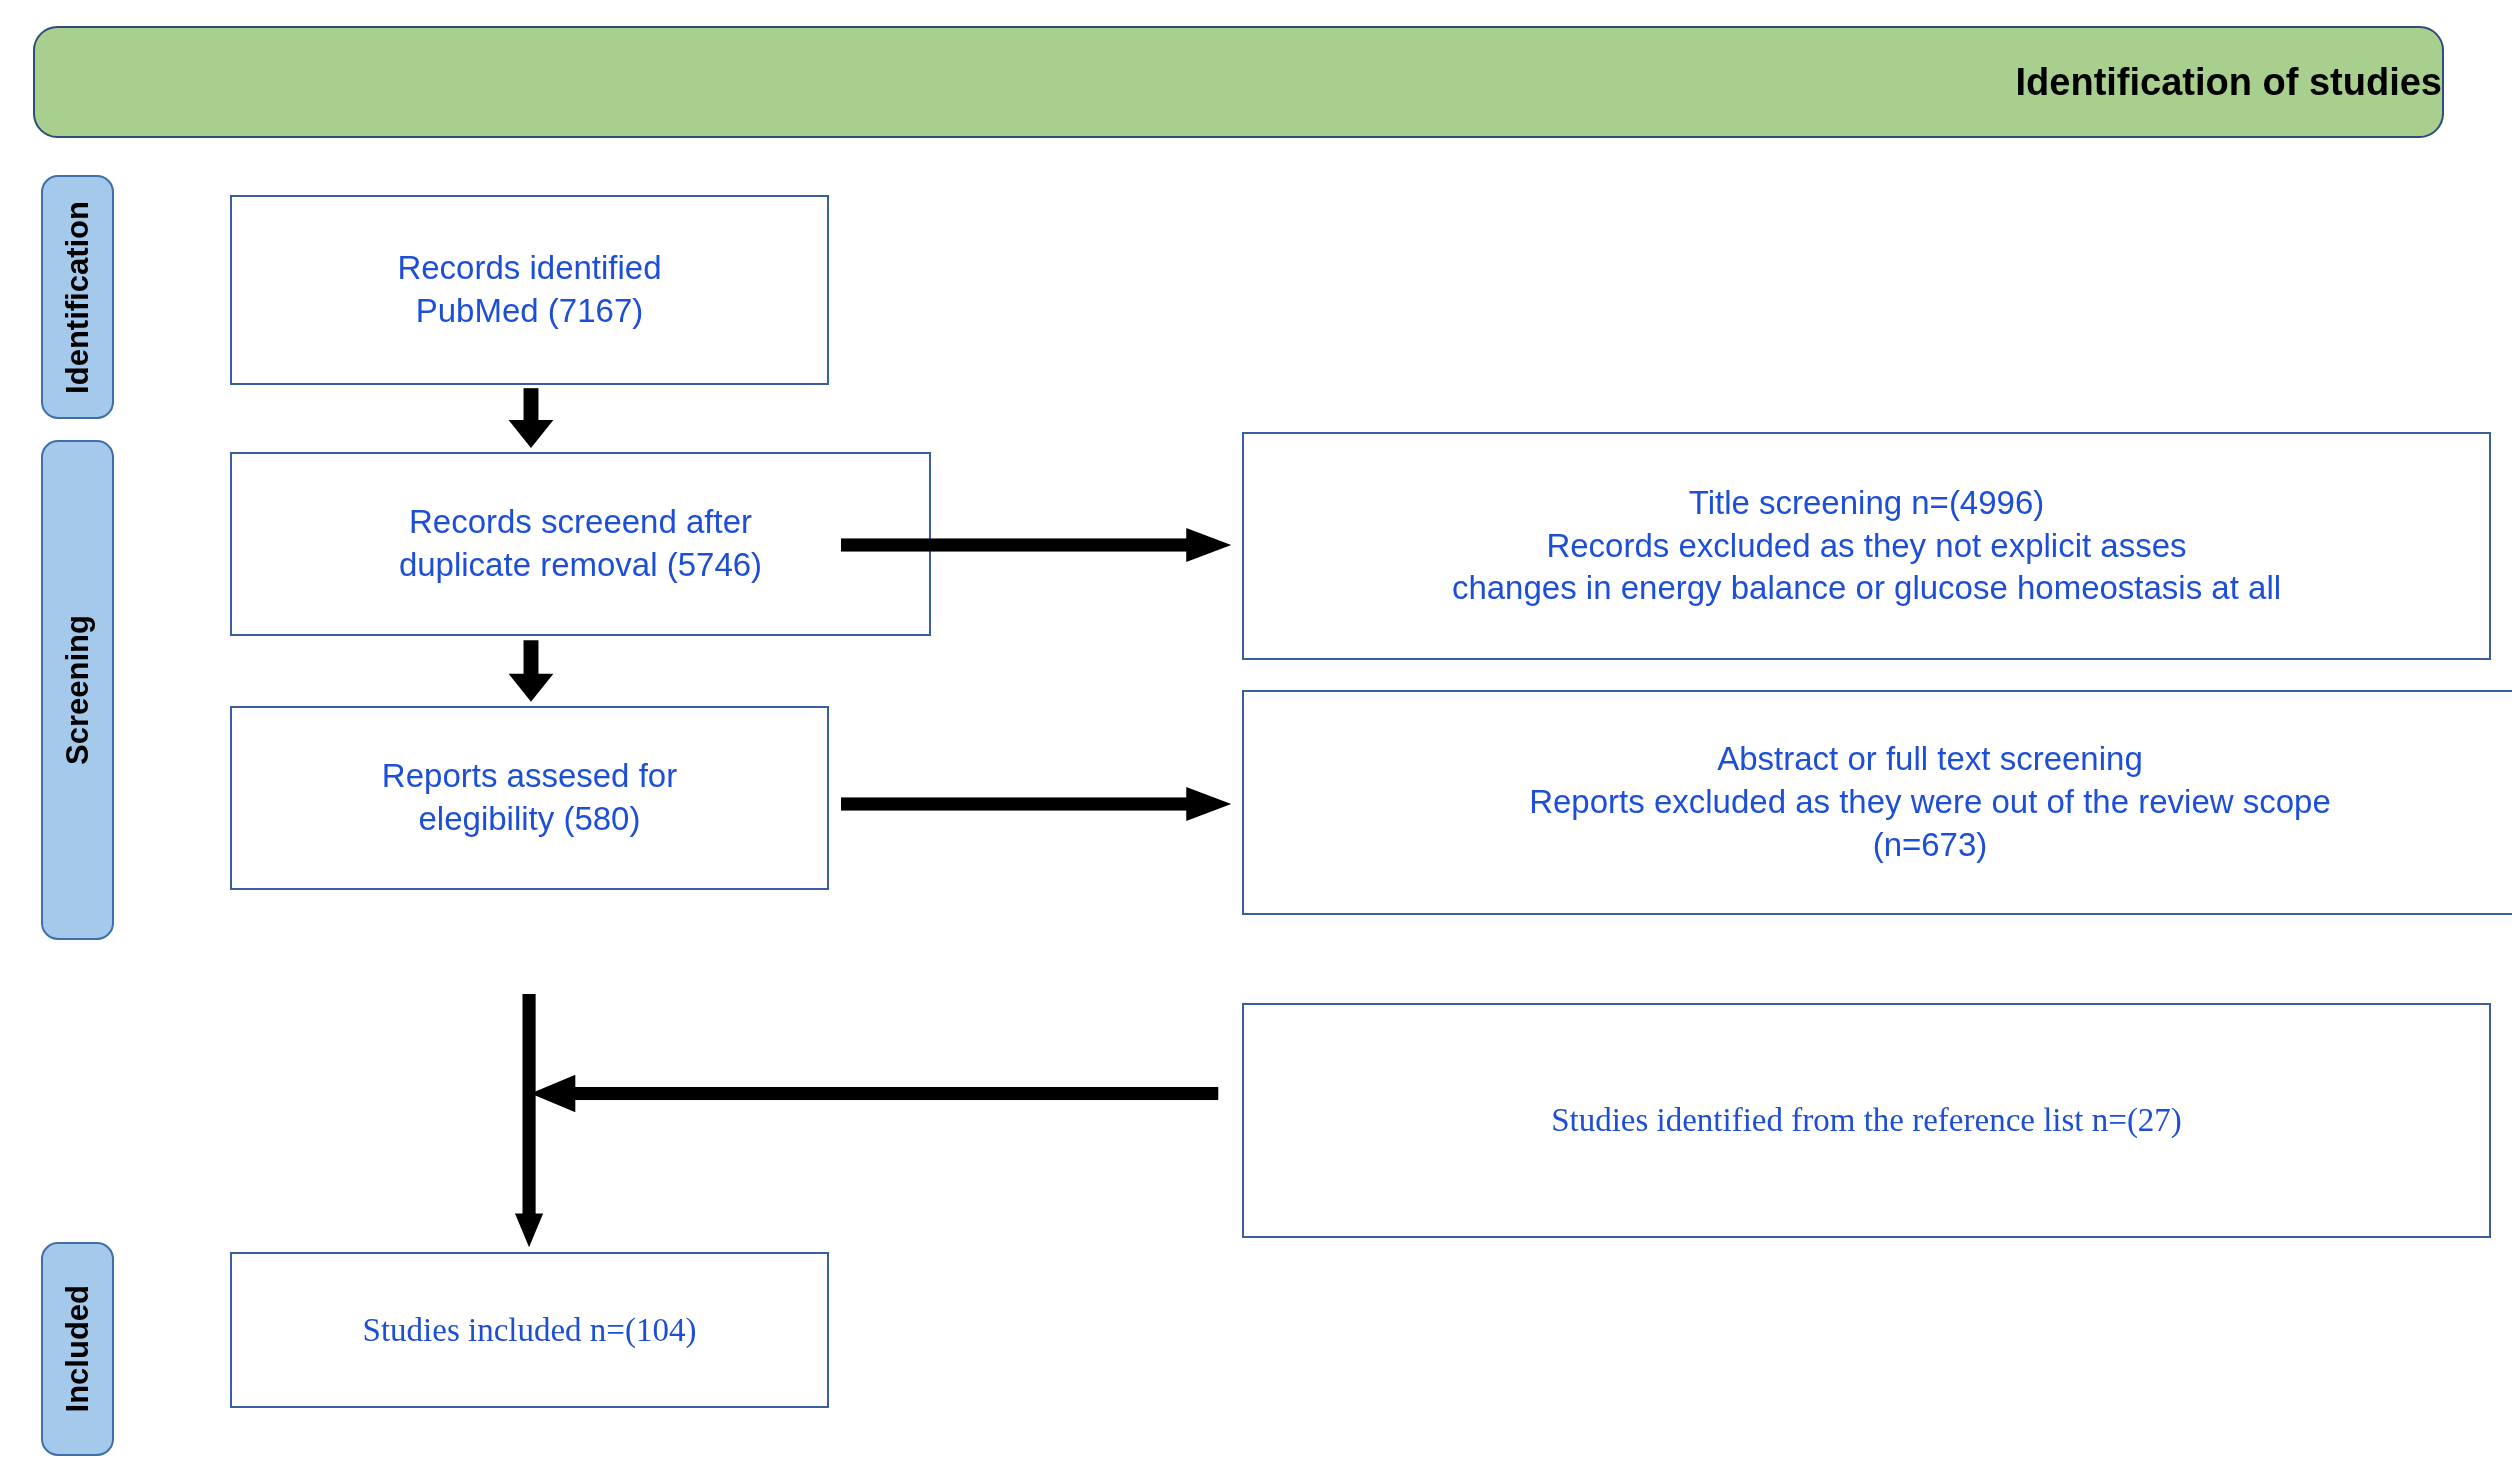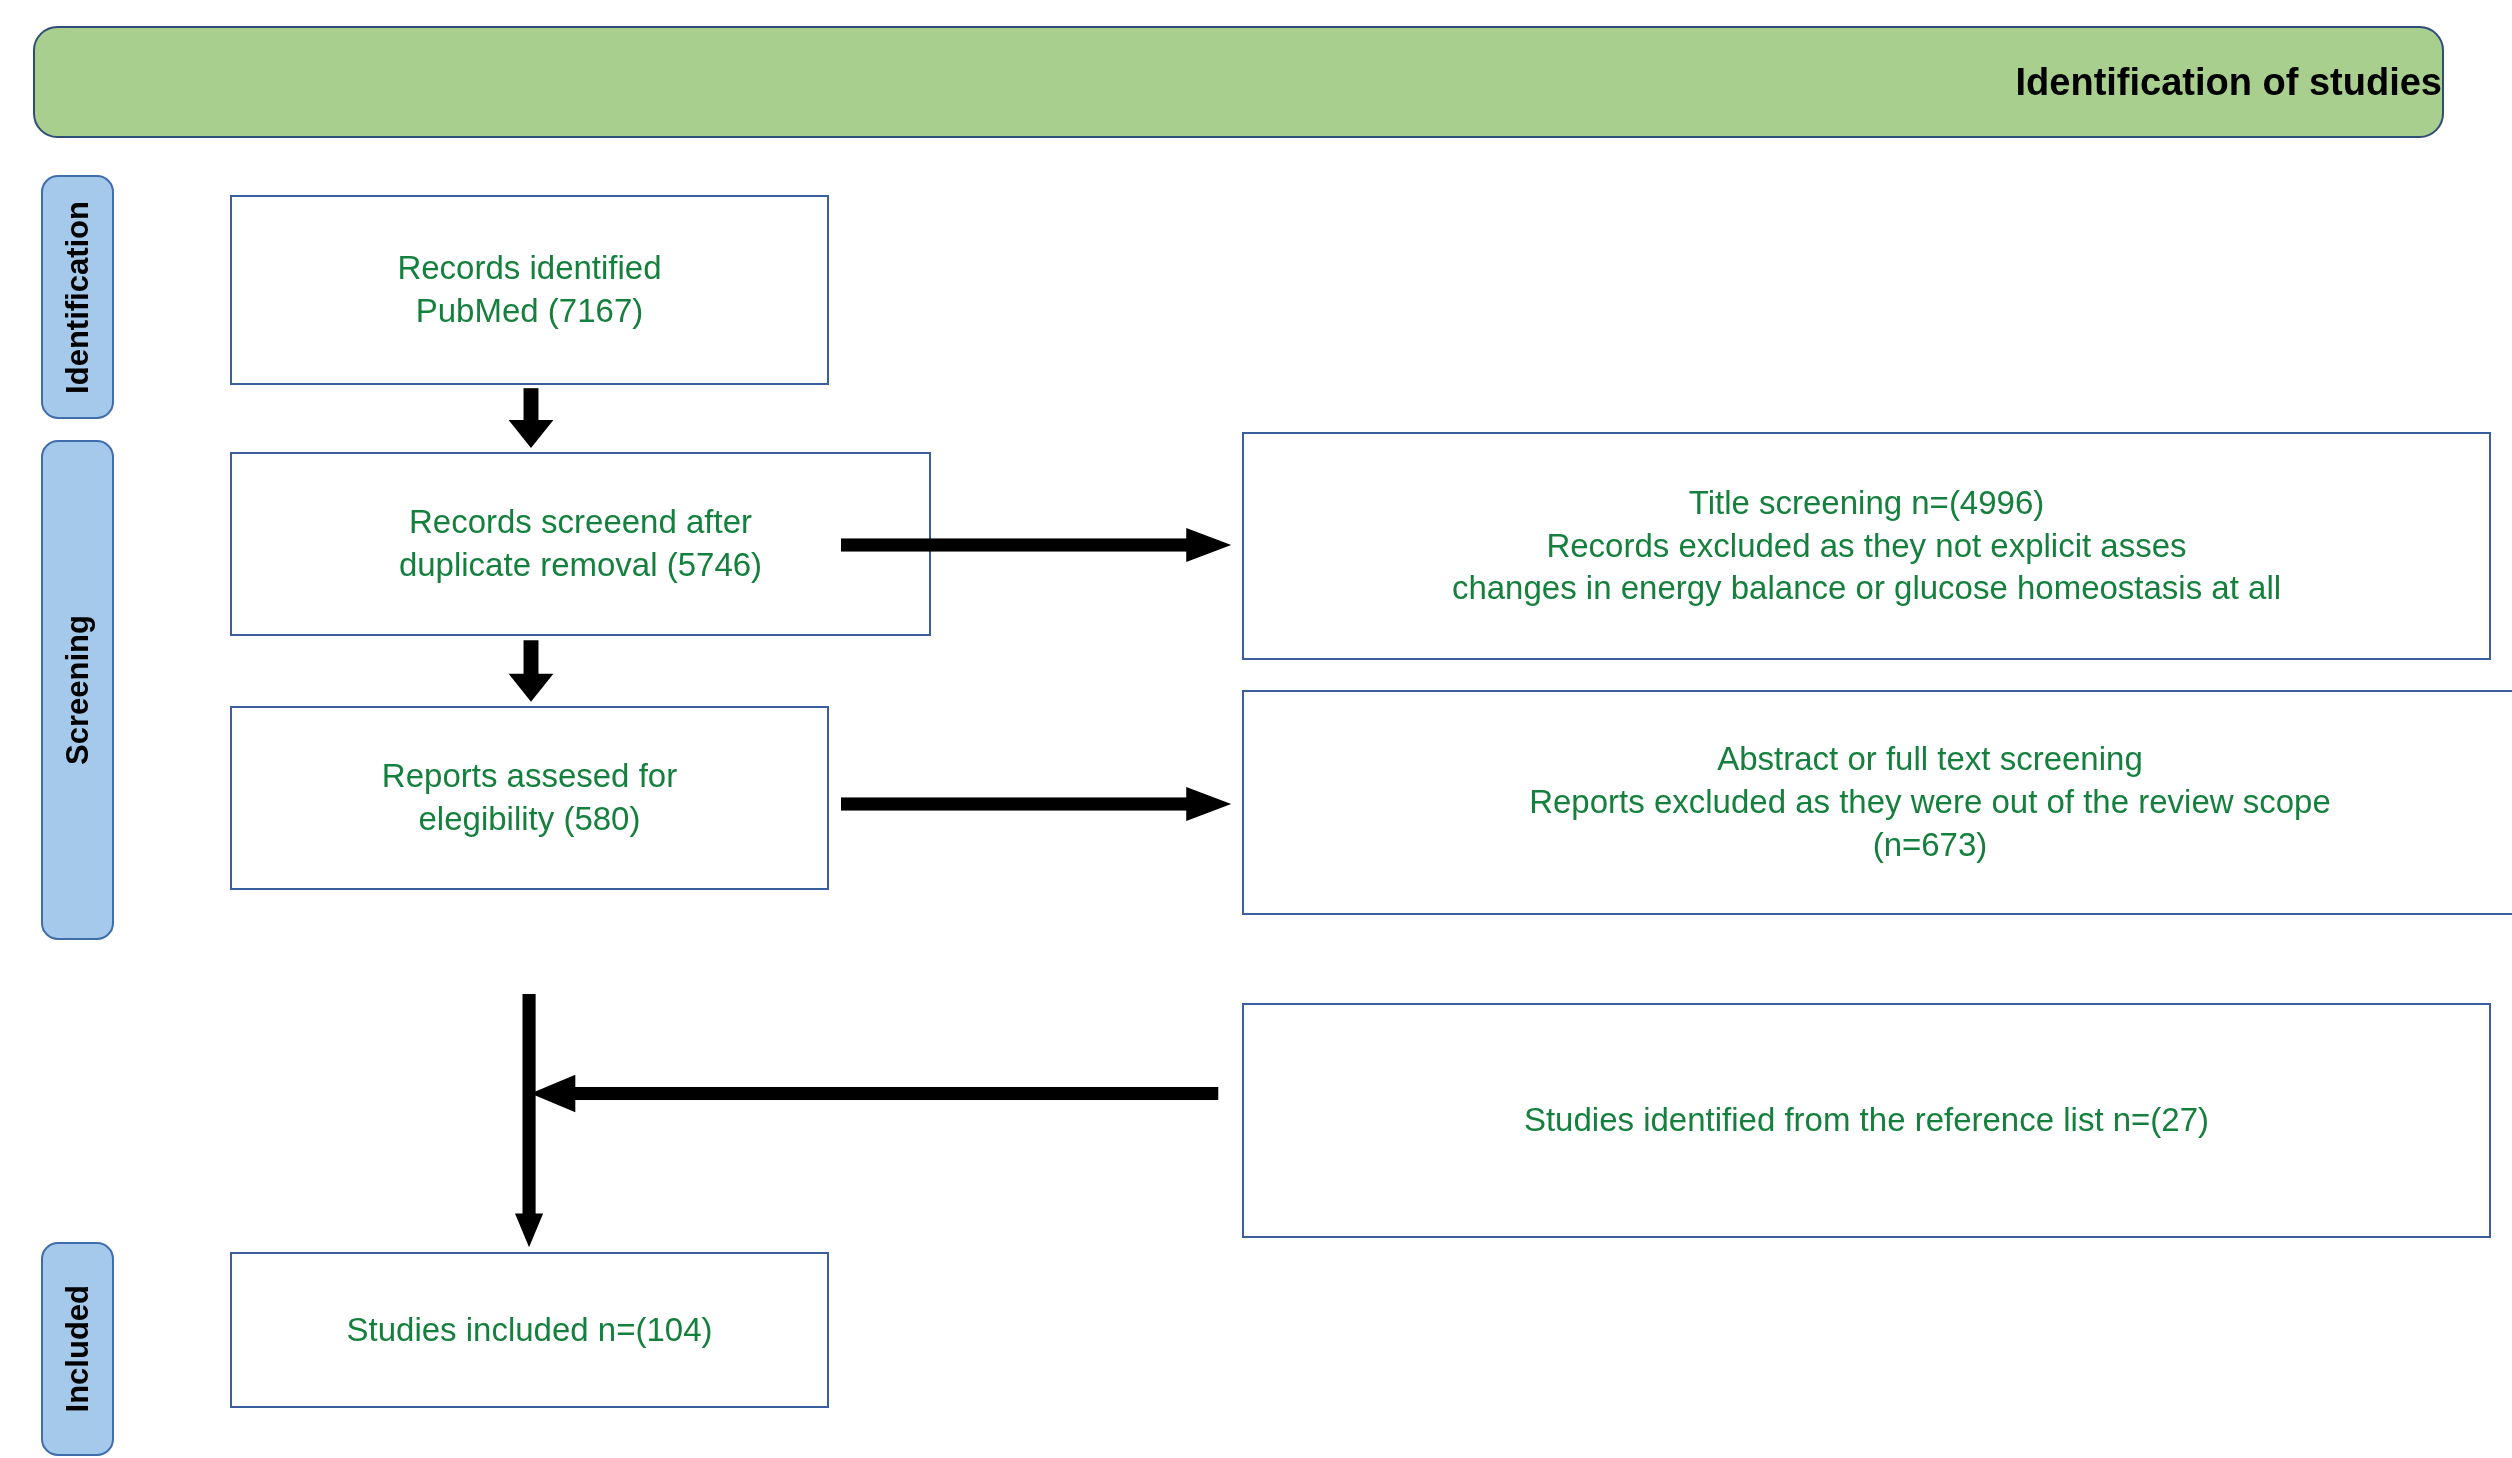--- a/index.html
+++ b/index.html
@@ -70,37 +70,37 @@
     border: 2.8px solid #3a5f9e;
     box-sizing: border-box;
     display: flex;
     align-items: center;
     justify-content: center;
     padding: 5.6px 13px;
   }
   .box-text {
     font-size: 33px;
     line-height: 1.30;
-    color: #15803d;
+    color: #1d4ed8;
     text-align: center;
     white-space: pre-line;
   }
 
   
   #box-identified  { left: 230px; top: 195px;  width: 599px; height: 190px; }
   #box-screened    { left: 230px; top: 452px;  width: 701px; height: 184px; }
   #box-eligibility { left: 230px; top: 706px;  width: 599px; height: 184px; }
   #box-included    { left: 230px; top: 1252px; width: 599px; height: 156px; }
 
   
   #box-title-excluded    { left: 1242px; top: 432px;  width: 1249px; height: 228px; }
   #box-abstract-excluded { left: 1242px; top: 690px;  width: 1376px; height: 225px; }
   #box-reference-list    { left: 1242px; top: 1003px; width: 1249px; height: 235px; }
   #box-included .box-text,
-  #box-reference-list .box-text { text-align: center; }
+  #box-reference-list .box-text { text-align: center; font-family: Liberation Serif, serif; }
 
   
   .arrow {
     position: absolute;
     overflow: visible;
   }
   .arrow path, .arrow polygon, .arrow rect { fill: #000000; }
 </style>
 </head>
 <body>

